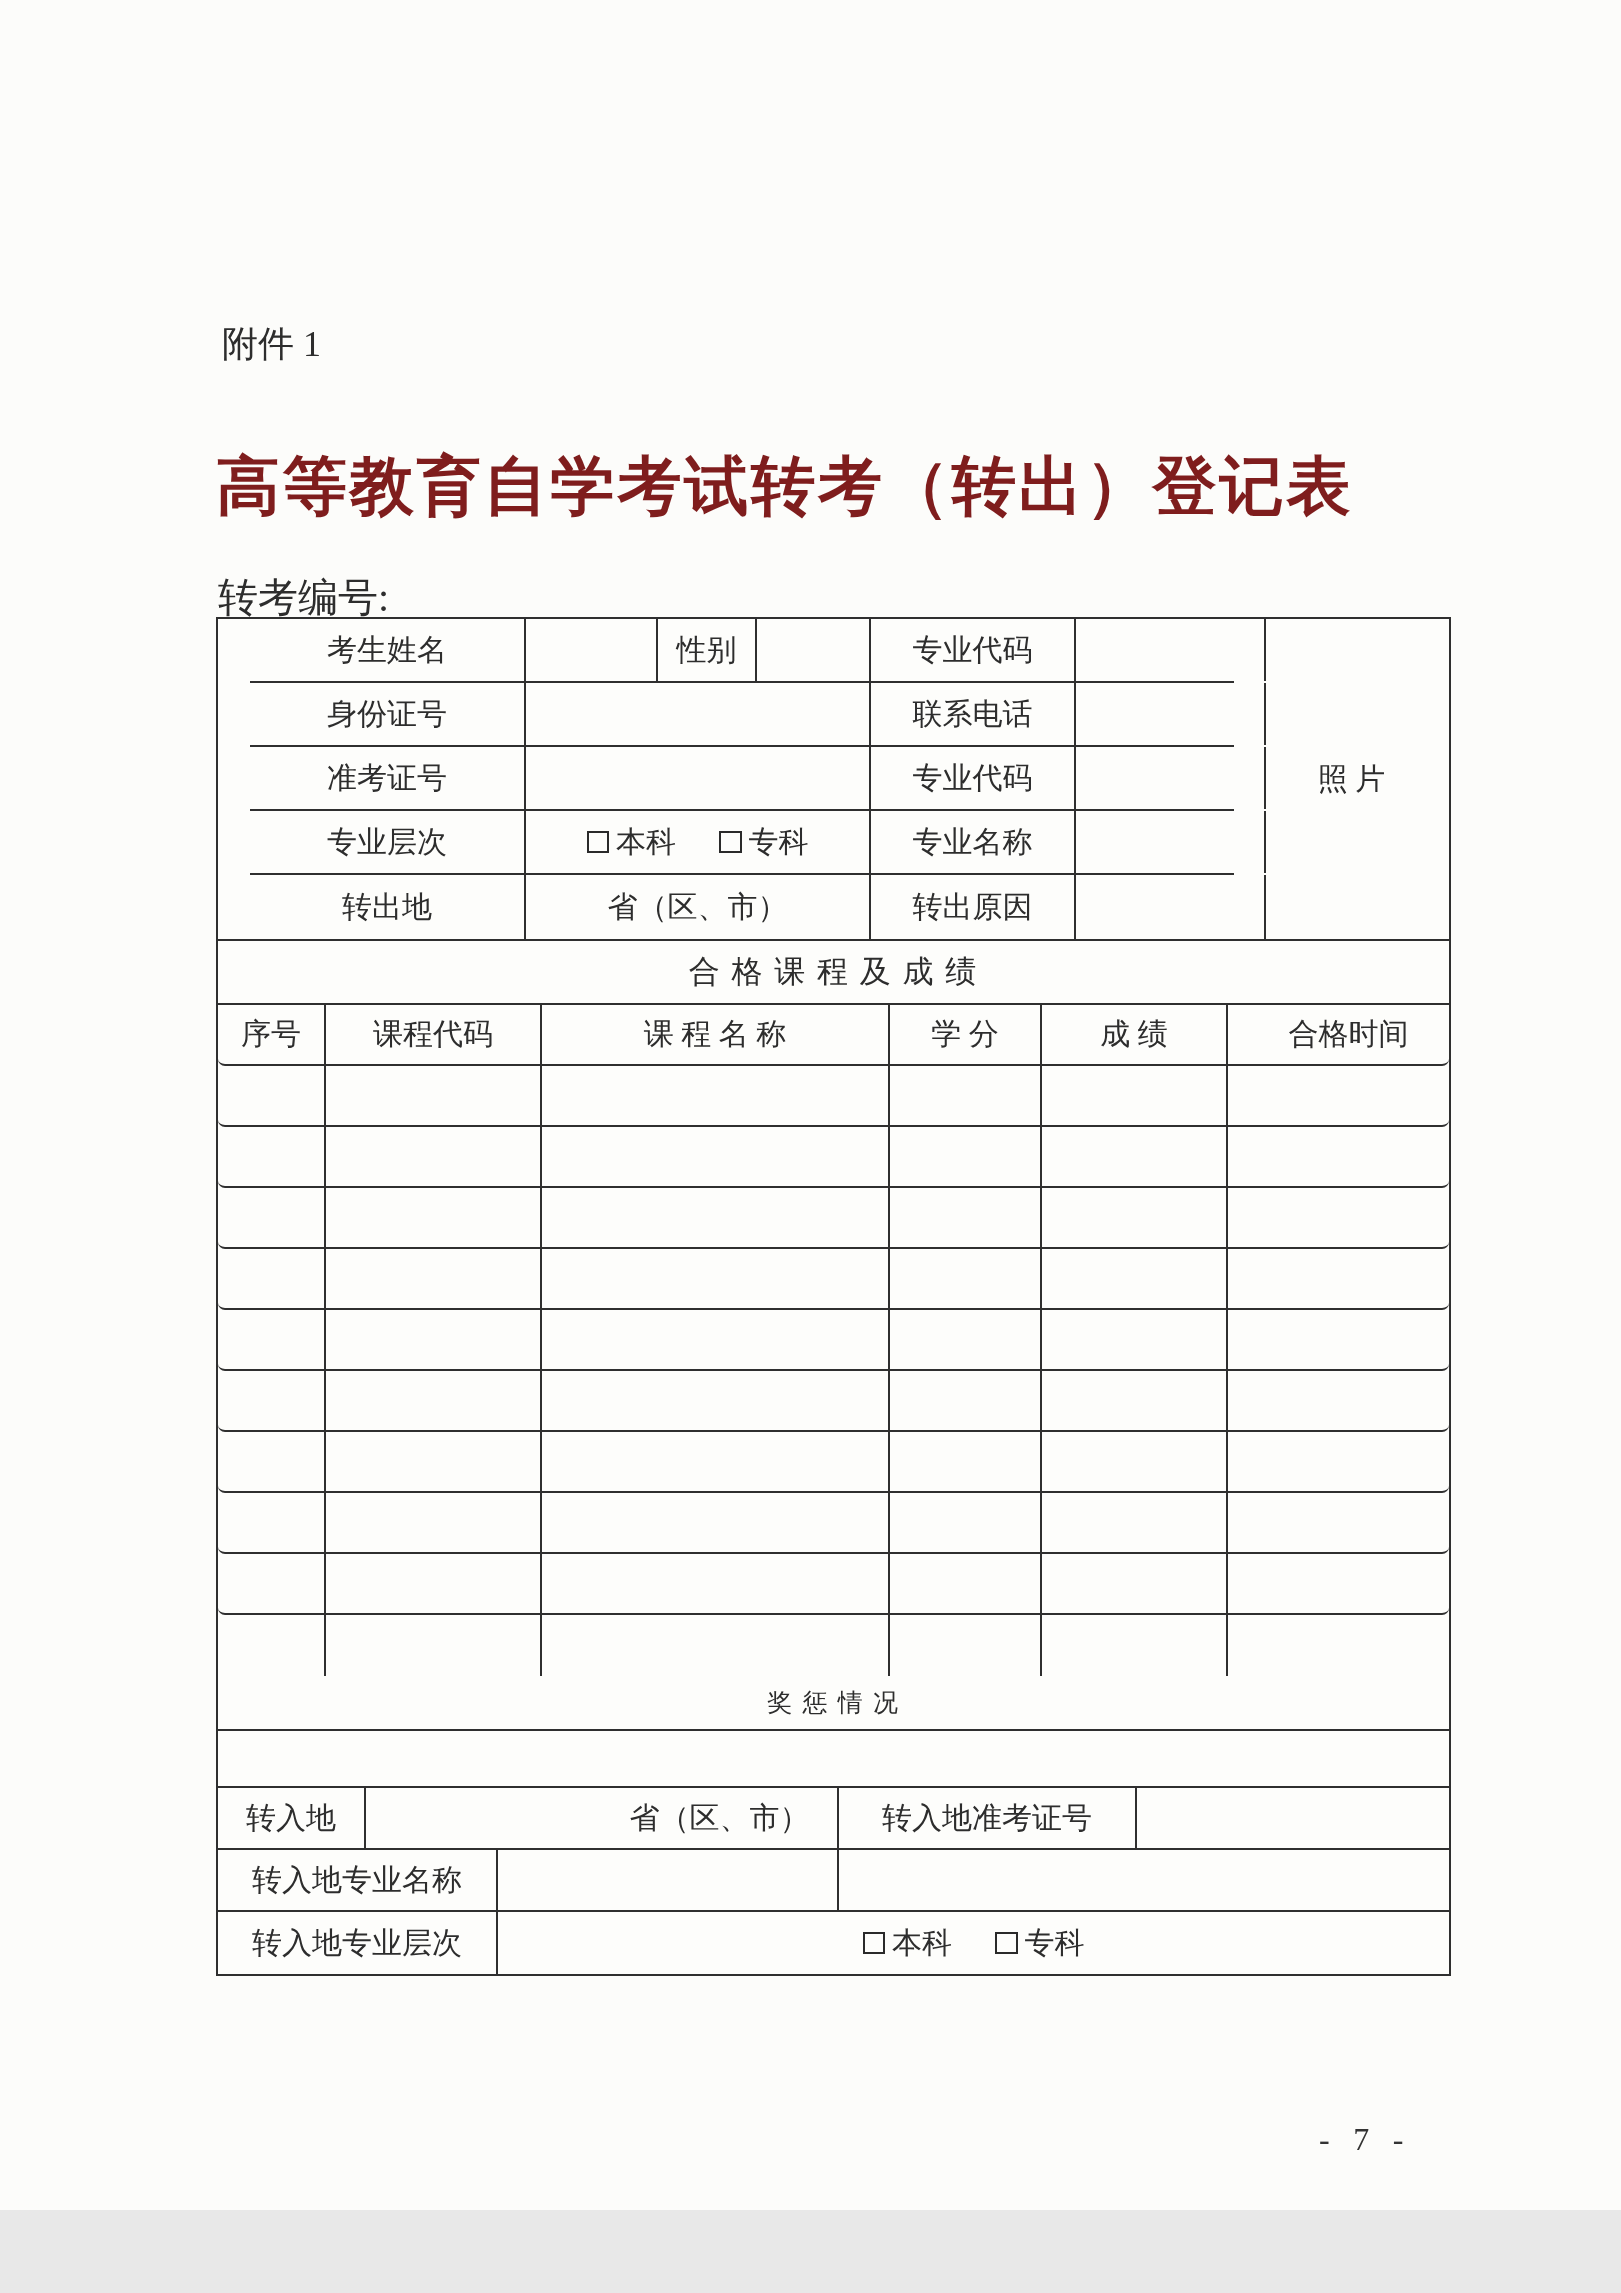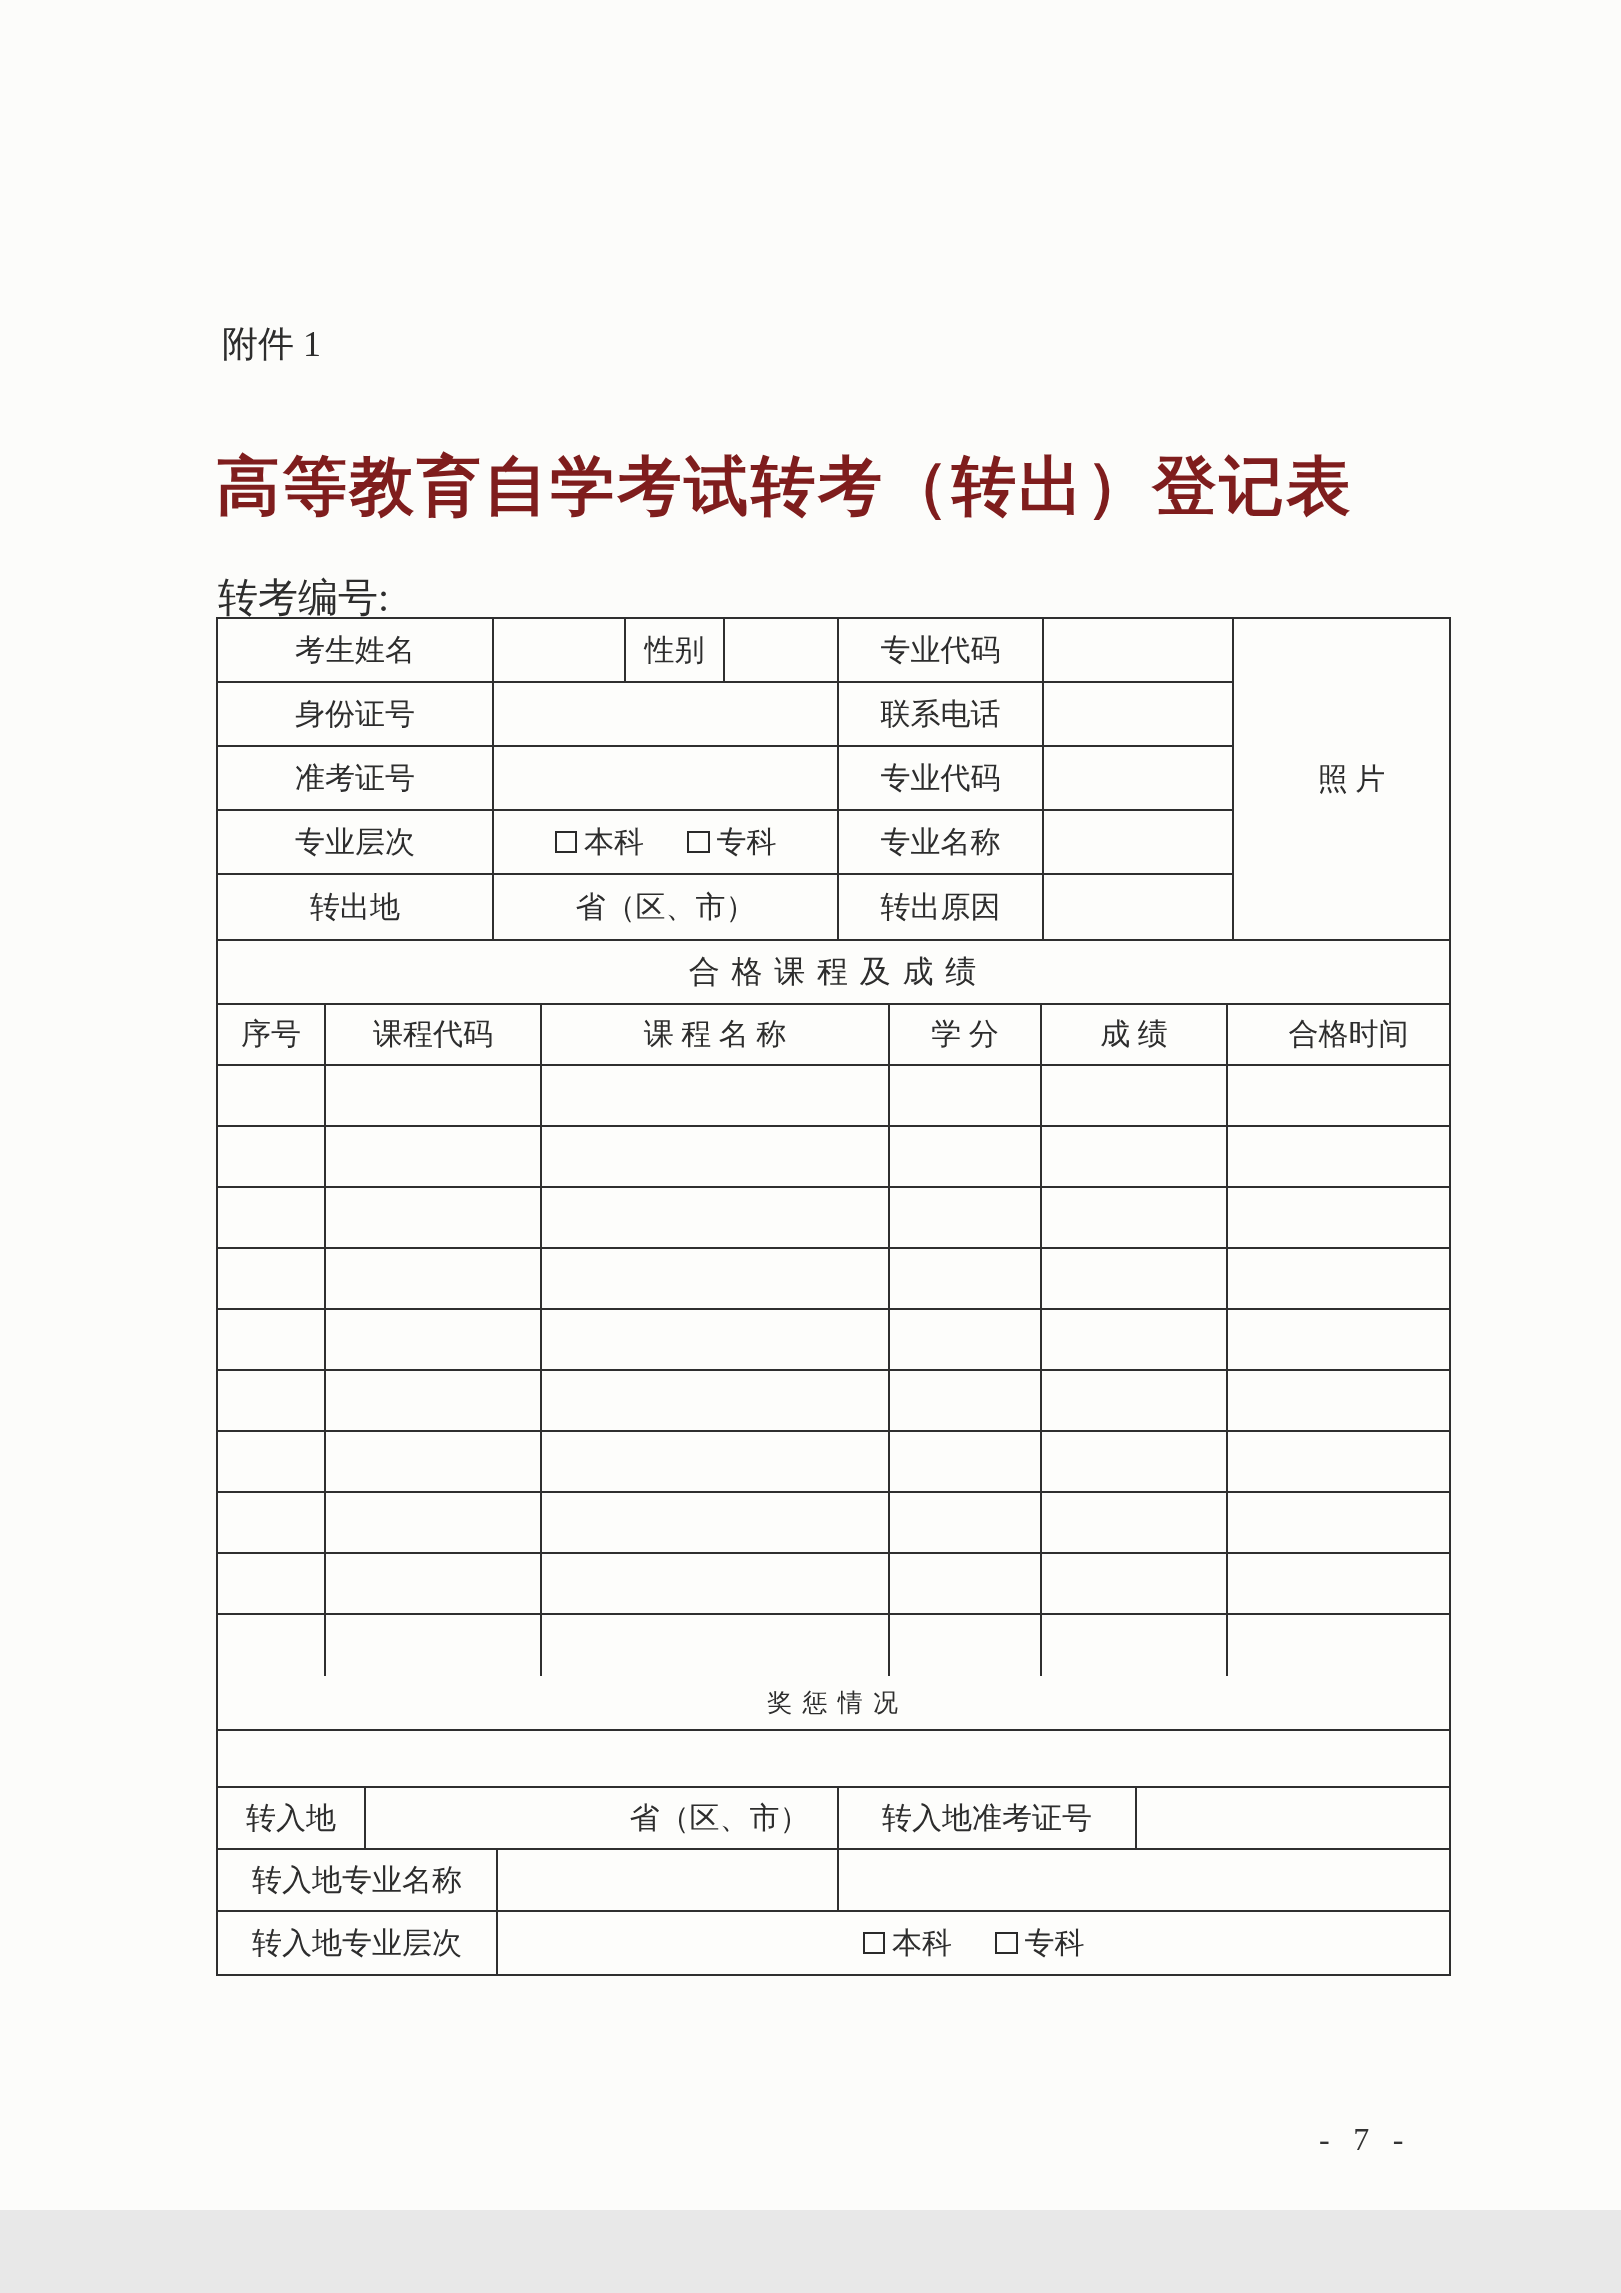--- a/index.html
+++ b/index.html
@@ -38,21 +38,21 @@
   .cell{
     display:flex;align-items:center;justify-content:center;
     border-right:2px solid #2f2f2f;
     font-size:30px;
     overflow:hidden;white-space:nowrap;
   }
   .cell.last{border-right:none;}
   
   .secA{display:flex;border-bottom:2px solid #2f2f2f;}
   .secA-left{width:1016px;flex:0 0 1016px;}
-  .secA-left .row{height:64px;}
+  .secA-left .row{height:64px;margin-left:32px;}
   .secA-left .row:last-child{border-bottom:none;}
   .secA-left .cell:last-child{border-right:2px solid #2f2f2f;}
   .photo-cell{
     flex:1;display:flex;align-items:center;justify-content:center;
     font-size:30px;
     padding-left:20px;
   }
   
   .wA0{width:276px;flex:0 0 276px;}
   .wA1{width:132px;flex:0 0 132px;}
@@ -61,21 +61,21 @@
   .wA4{width:205px;flex:0 0 205px;}
   .wA5{width:190px;flex:0 0 190px;}
   .wB1{width:345px;flex:0 0 345px;}
   
   .banner{
     height:64px;display:flex;align-items:center;justify-content:center;
     border-bottom:2px solid #2f2f2f;
     font-size:31px;letter-spacing:2px;
   }
   
-  .course-header,.course-row{height:61px;}
+  .course-header,.course-row{height:61px;border-radius:7px;}
   .c0{width:108px;flex:0 0 108px;}
   .c1{width:216px;flex:0 0 216px;}
   .c2{width:348px;flex:0 0 348px;}
   .c3{width:152px;flex:0 0 152px;}
   .c4{width:186px;flex:0 0 186px;}
   .c5{flex:1;border-right:none;padding-left:20px;}
   
   .rewards-title{
     height:55px;display:flex;align-items:center;justify-content:center;
     border-bottom:2px solid #2f2f2f;font-size:25px;letter-spacing:2px;

